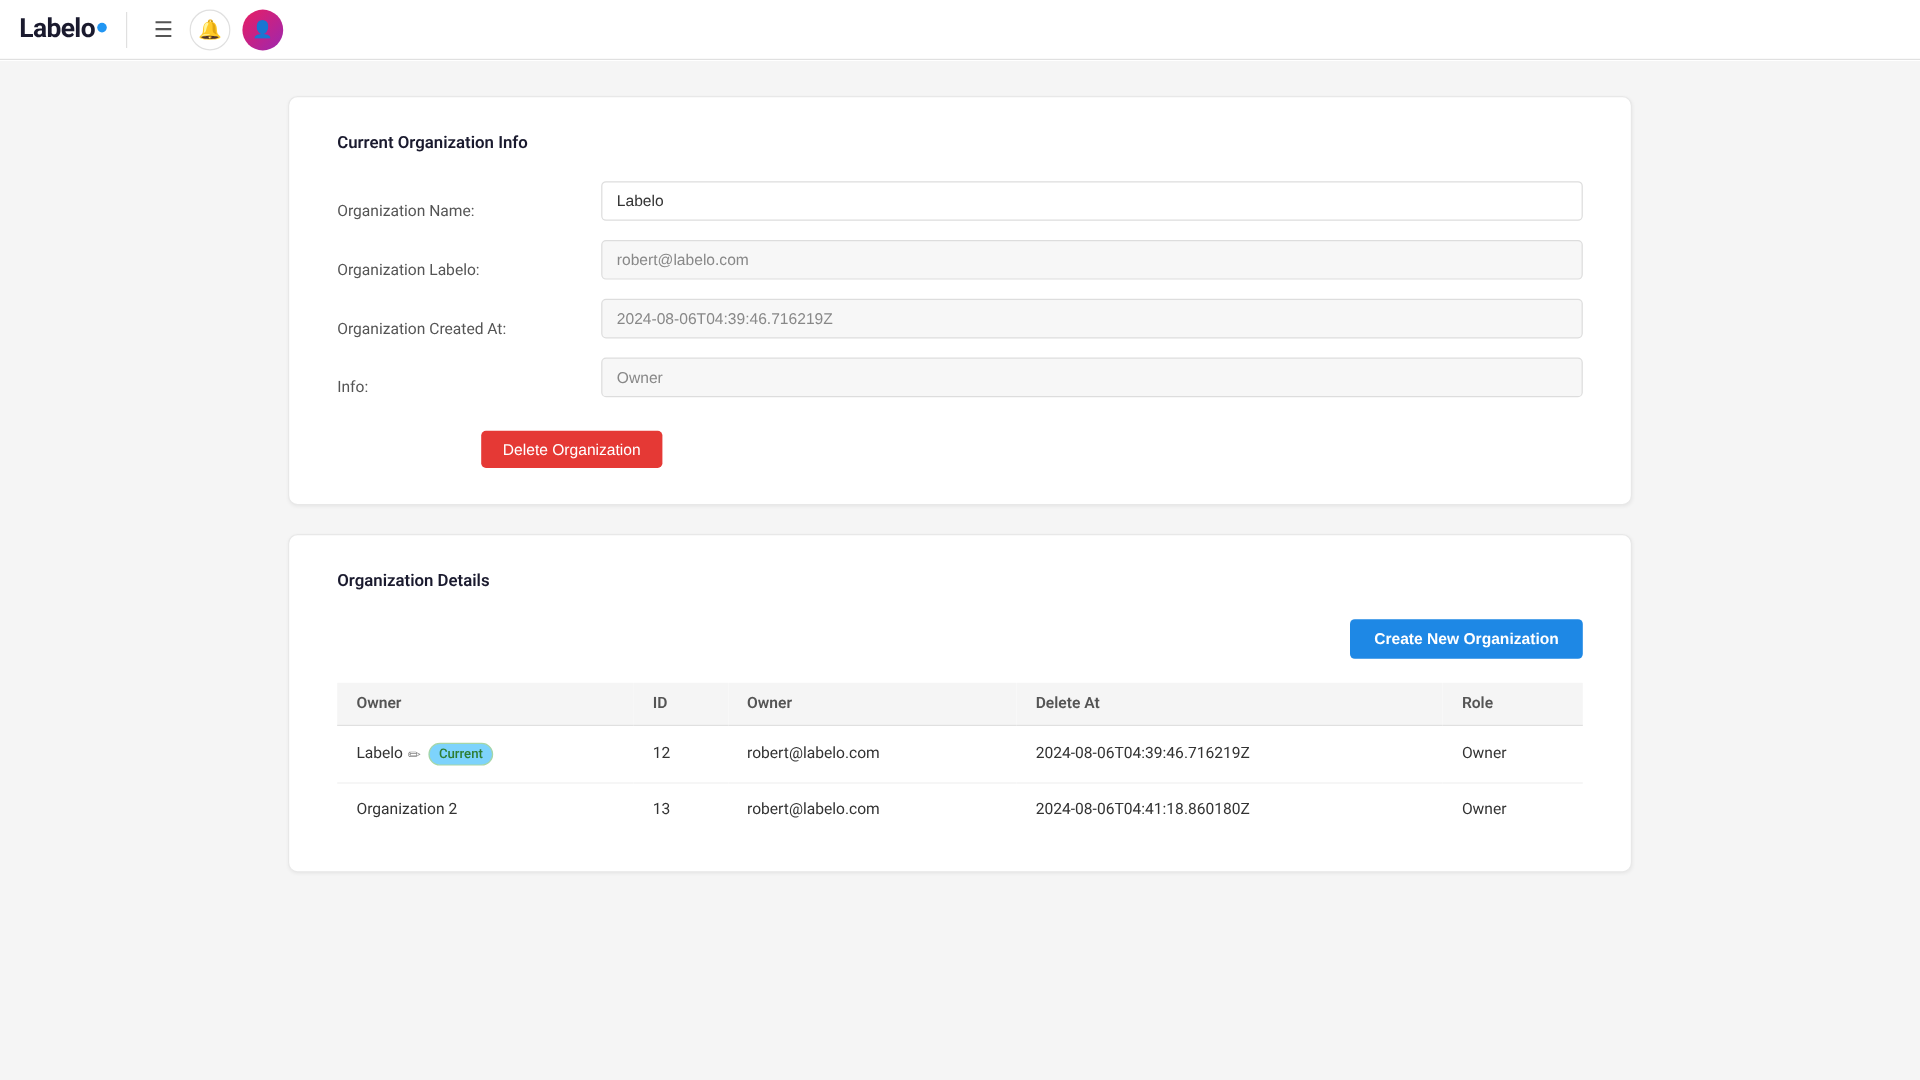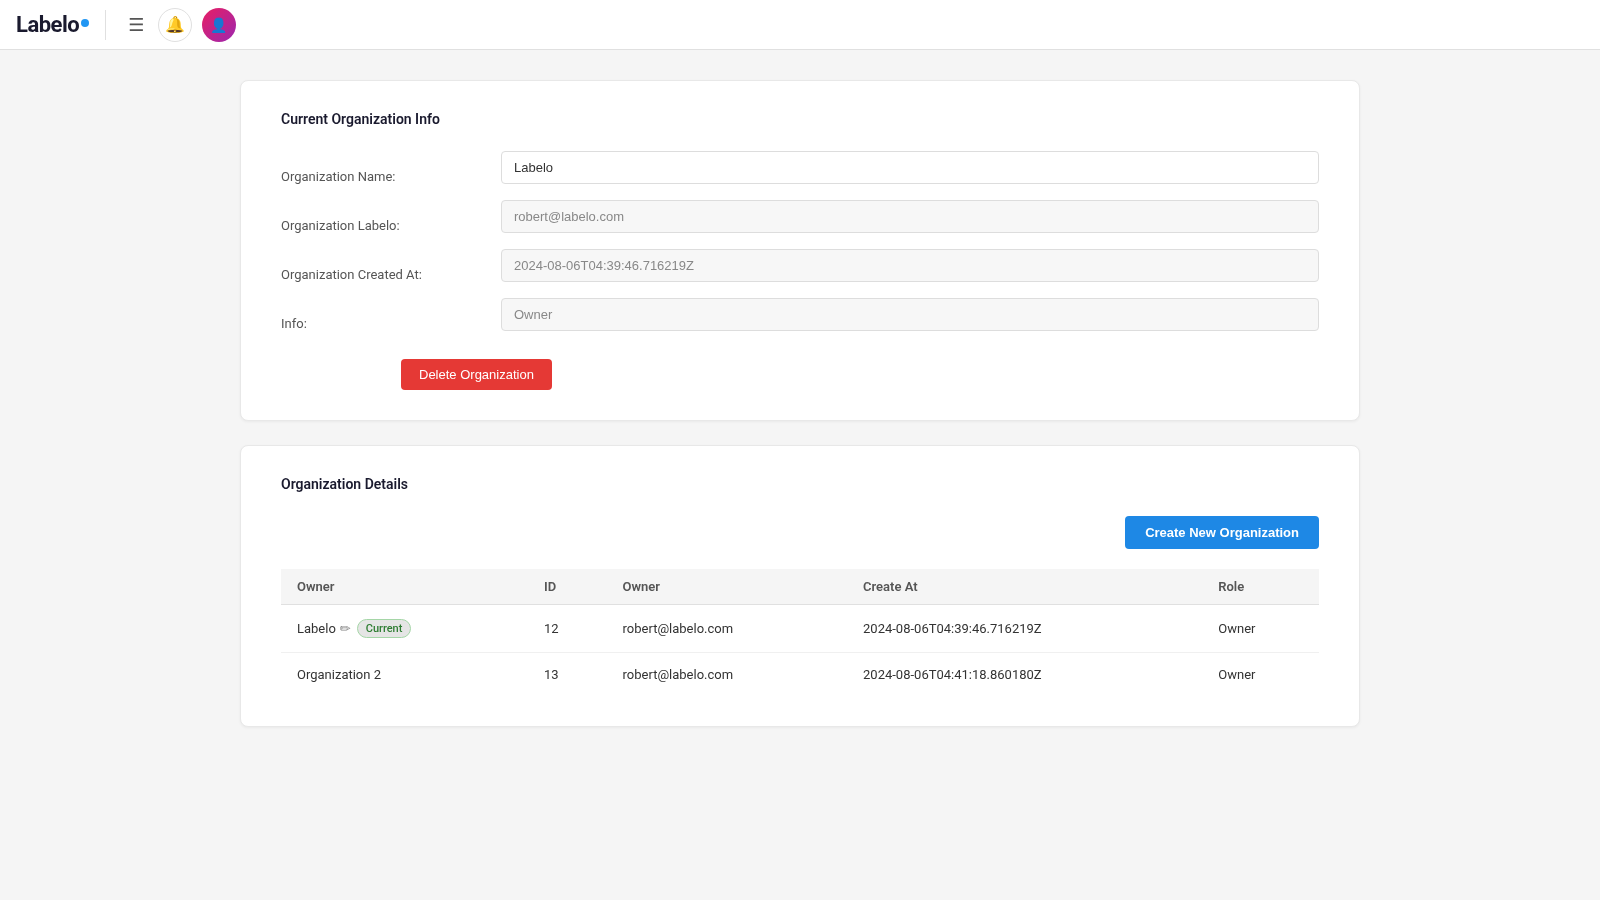--- a/index.html
+++ b/index.html
@@ -193,21 +193,21 @@
       padding: 14px 16px;
       font-size: 13px;
       color: #333;
       border-bottom: 1px solid #f0f0f0;
     }
     .org-table tr:last-child td {
       border-bottom: none;
     }
     .current-badge {
       display: inline-block;
-      background: #e5e5e5;
+      background: #7dd3fc;
       color: #2e7d32;
       border: 1px solid #a5d6a7;
       border-radius: 10px;
       font-size: 11px;
       padding: 2px 8px;
       margin-left: 6px;
       font-weight: 500;
     }
     .edit-icon {
       color: #888;
@@ -280,21 +280,21 @@
     <div class="section-header">
       <button class="btn-primary">Create New Organization</button>
     </div>
 
     <table class="org-table">
       <thead>
         <tr>
           <th>Owner</th>
           <th>ID</th>
           <th>Owner</th>
-          <th>Create At</th>
+          <th>Delete At</th>
           <th>Role</th>
         </tr>
       </thead>
       <tbody id="org-table-body">
       <tr>
             <td>
               <div class="name-cell">
                 <span>Labelo</span>
                 <span class="edit-icon">✏</span>
                 <span class="current-badge">Current</span>

